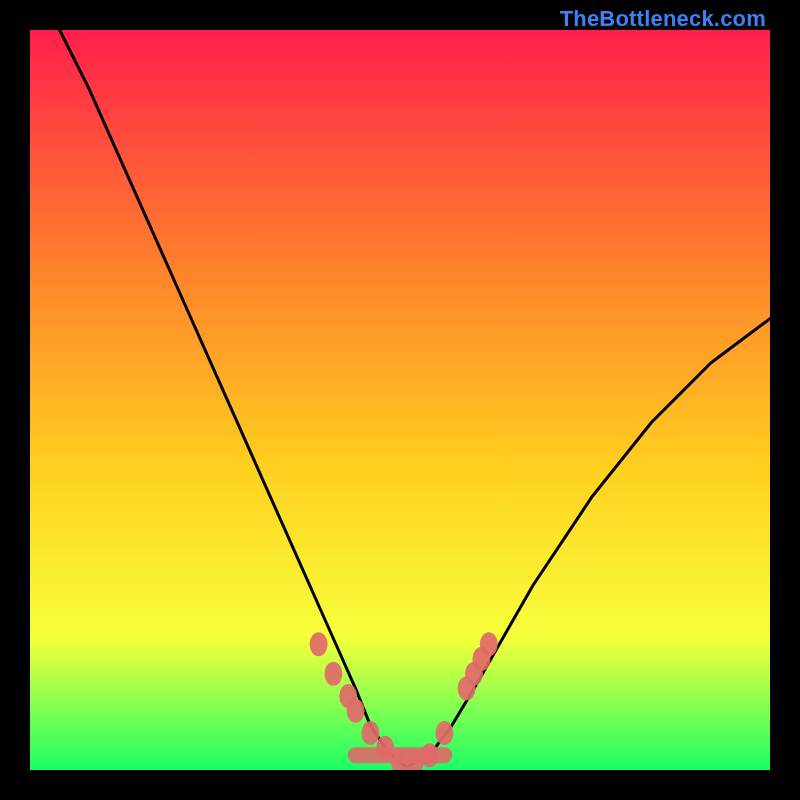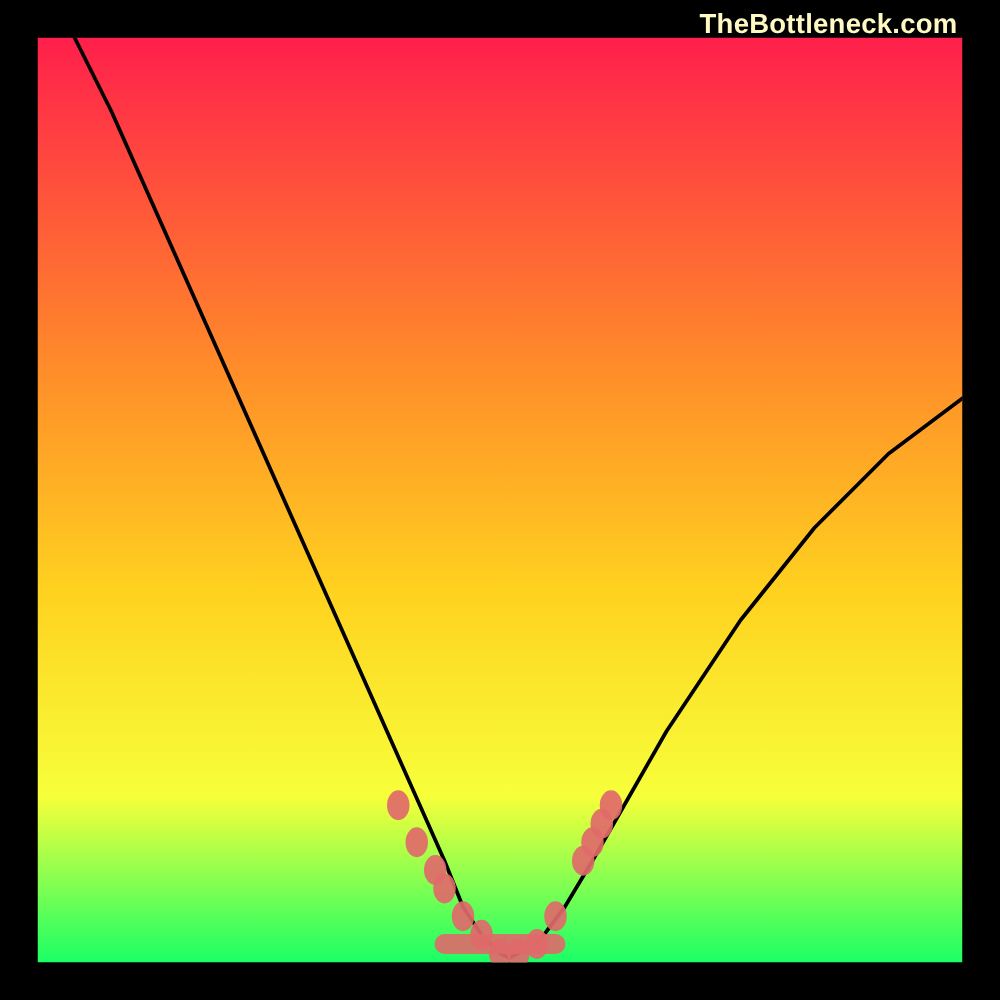--- a/index.html
+++ b/index.html
@@ -25,21 +25,21 @@
     width: 740px;
     height: 740px;
   }
   .watermark {
     position: absolute;
     top: 6px;
     right: 34px;
     font-family: Arial, Helvetica, sans-serif;
     font-size: 22px;
     font-weight: 600;
-    color: #fef9c3;
+    color: #3b82f6;
     letter-spacing: 0.2px;
   }
   svg { display: block; }
 </style>
 </head>
 <body>
 
 <div class="frame">
   <svg class="plot" viewBox="0 0 740 740">
     <defs>

